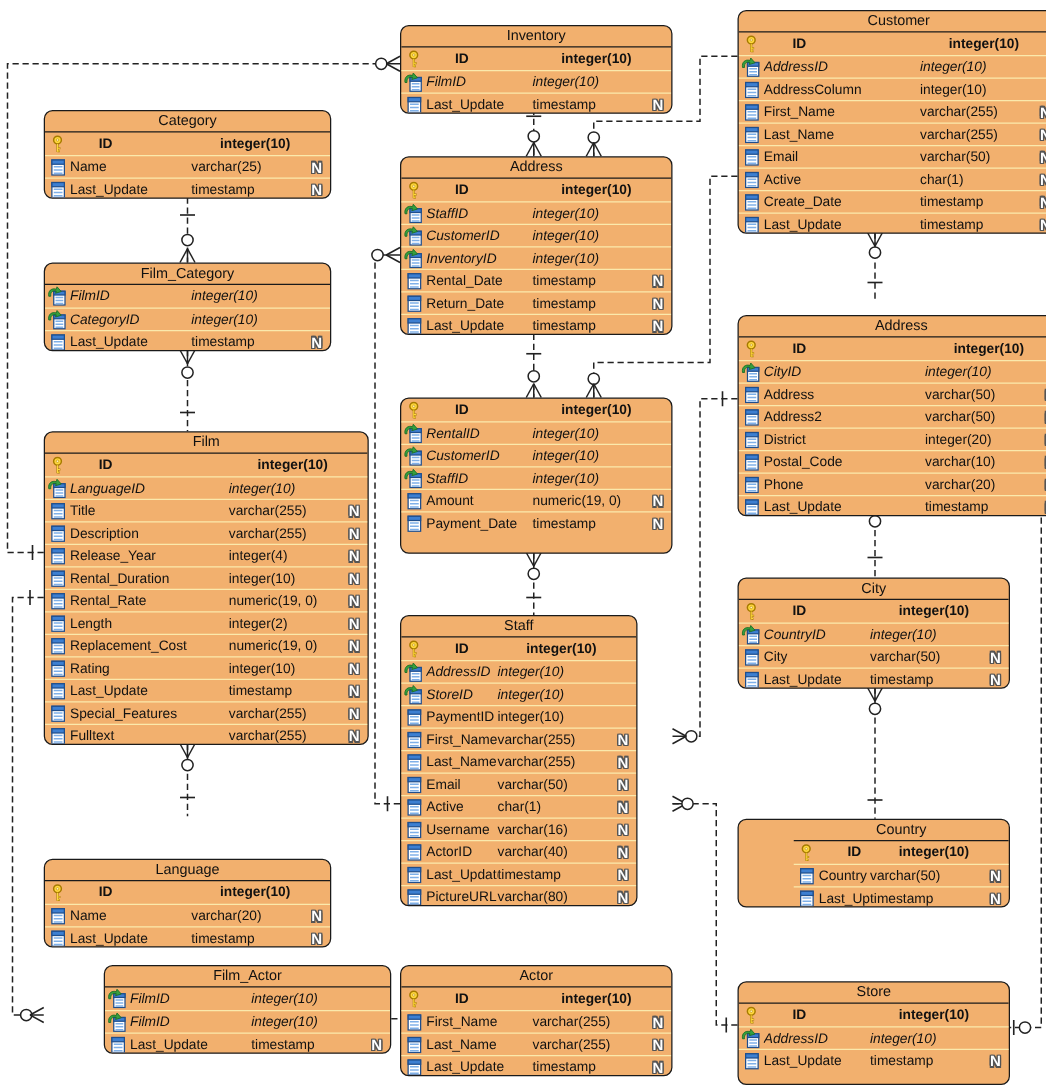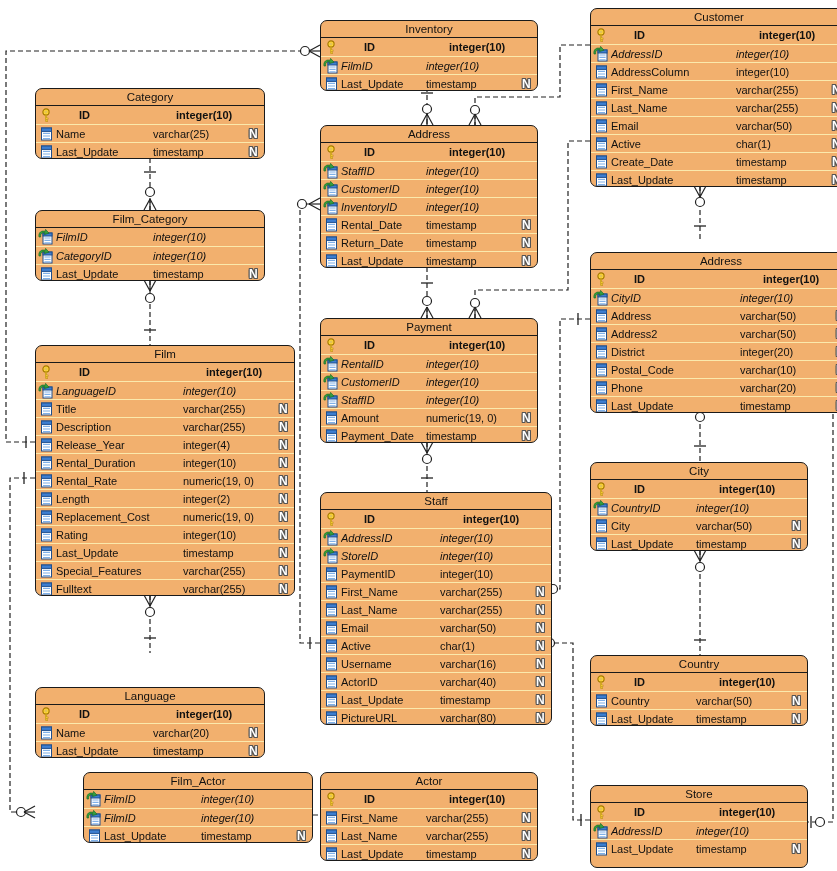--- a/index.html
+++ b/index.html
@@ -545,21 +545,20 @@
             <line x1="3" y1="9" x2="10" y2="9" stroke="#7FB0E8" stroke-width="1.2"></line>
             <line x1="3" y1="11.5" x2="10" y2="11.5" stroke="#7FB0E8" stroke-width="1.2"></line>
           </svg>
         </span>
         <span class="f-name">Last_Update</span>
         <span class="f-type">timestamp</span>
         <span class="f-null">N</span>
       </div>
     </div>
     <div class="erd-table" style="left: 320px; top: 318px; width: 218px; height: 125px;">
-      <div class="erd-title">Payment</div>
       <div class="erd-row pk first">
         <span class="f-icon">
           <svg width="14" height="15" viewBox="0 0 14 15">
             <circle cx="7" cy="4" r="3.1" fill="#FFD83D" stroke="#A77B00" stroke-width="1.2"></circle>
             <circle cx="7" cy="4" r="1" fill="#FDF3C2" stroke="#C99B12" stroke-width="0.6"></circle>
             <path d="M7 7.2 V13.6 M7 10.6 H9.3 M7 13 H8.8" stroke="#A77B00" stroke-width="1.6" fill="none"></path>
             <path d="M7 7.2 V13.4 M7 10.6 H9 M7 12.8 H8.6" stroke="#FFD83D" stroke-width="0.8" fill="none"></path>
           </svg>
         </span>
         <span class="f-name">ID</span>
@@ -1004,21 +1003,21 @@
             <line x1="3" y1="6.4" x2="10" y2="6.4" stroke="#7FB0E8" stroke-width="1.2"></line>
             <line x1="3" y1="9" x2="10" y2="9" stroke="#7FB0E8" stroke-width="1.2"></line>
             <line x1="3" y1="11.5" x2="10" y2="11.5" stroke="#7FB0E8" stroke-width="1.2"></line>
           </svg>
         </span>
         <span class="f-name">Last_Update</span>
         <span class="f-type">timestamp</span>
         <span class="f-null">N</span>
       </div>
     </div>
-    <div class="erd-table" style="left: 320px; top: 492px; width: 232px; height: 233px;">
+    <div class="erd-table" style="left: 320px; top: 492px; width: 190px; height: 233px;">
       <div class="erd-title">Staff</div>
       <div class="erd-row pk first">
         <span class="f-icon">
           <svg width="14" height="15" viewBox="0 0 14 15">
             <circle cx="7" cy="4" r="3.1" fill="#FFD83D" stroke="#A77B00" stroke-width="1.2"></circle>
             <circle cx="7" cy="4" r="1" fill="#FDF3C2" stroke="#C99B12" stroke-width="0.6"></circle>
             <path d="M7 7.2 V13.6 M7 10.6 H9.3 M7 13 H8.8" stroke="#A77B00" stroke-width="1.6" fill="none"></path>
             <path d="M7 7.2 V13.4 M7 10.6 H9 M7 12.8 H8.6" stroke="#FFD83D" stroke-width="0.8" fill="none"></path>
           </svg>
         </span>
@@ -1224,21 +1223,21 @@
             <line x1="3" y1="6.4" x2="10" y2="6.4" stroke="#7FB0E8" stroke-width="1.2"></line>
             <line x1="3" y1="9" x2="10" y2="9" stroke="#7FB0E8" stroke-width="1.2"></line>
             <line x1="3" y1="11.5" x2="10" y2="11.5" stroke="#7FB0E8" stroke-width="1.2"></line>
           </svg>
         </span>
         <span class="f-name">Last_Update</span>
         <span class="f-type">timestamp</span>
         <span class="f-null">N</span>
       </div>
     </div>
-    <div class="erd-table" style="left: 590px; top: 655px; width: 218px; height: 71px;">
+    <div class="erd-table" style="left: 590px; top: 655px; width: 218px; height: 71px; padding-left: 44px;">
       <div class="erd-title">Country</div>
       <div class="erd-row pk first">
         <span class="f-icon">
           <svg width="14" height="15" viewBox="0 0 14 15">
             <circle cx="7" cy="4" r="3.1" fill="#FFD83D" stroke="#A77B00" stroke-width="1.2"></circle>
             <circle cx="7" cy="4" r="1" fill="#FDF3C2" stroke="#C99B12" stroke-width="0.6"></circle>
             <path d="M7 7.2 V13.6 M7 10.6 H9.3 M7 13 H8.8" stroke="#A77B00" stroke-width="1.6" fill="none"></path>
             <path d="M7 7.2 V13.4 M7 10.6 H9 M7 12.8 H8.6" stroke="#FFD83D" stroke-width="0.8" fill="none"></path>
           </svg>
         </span>

